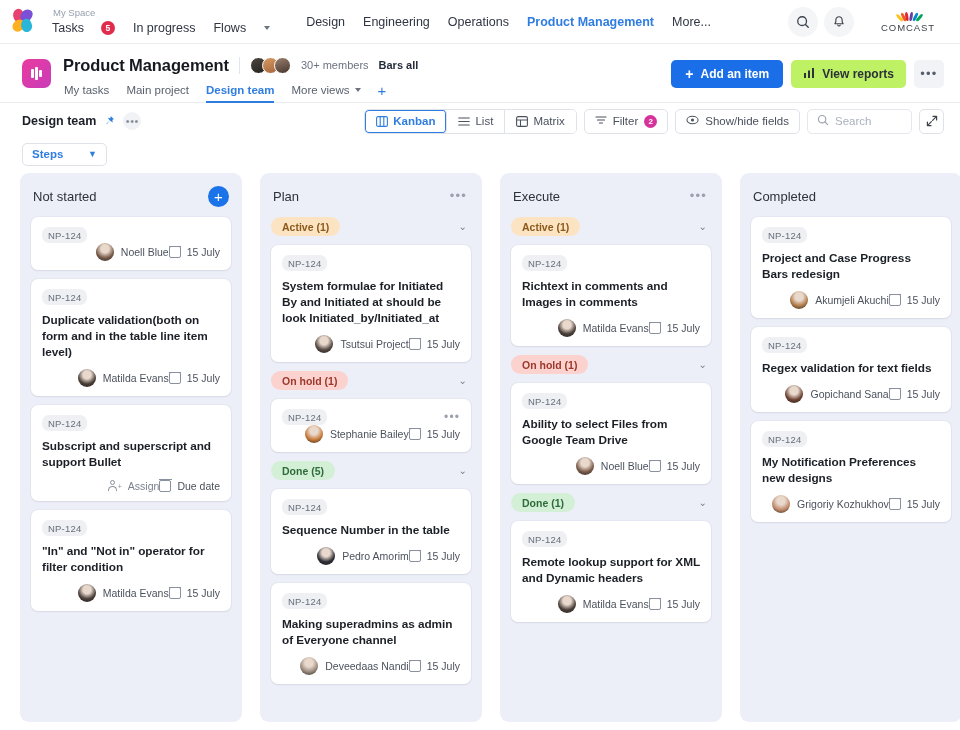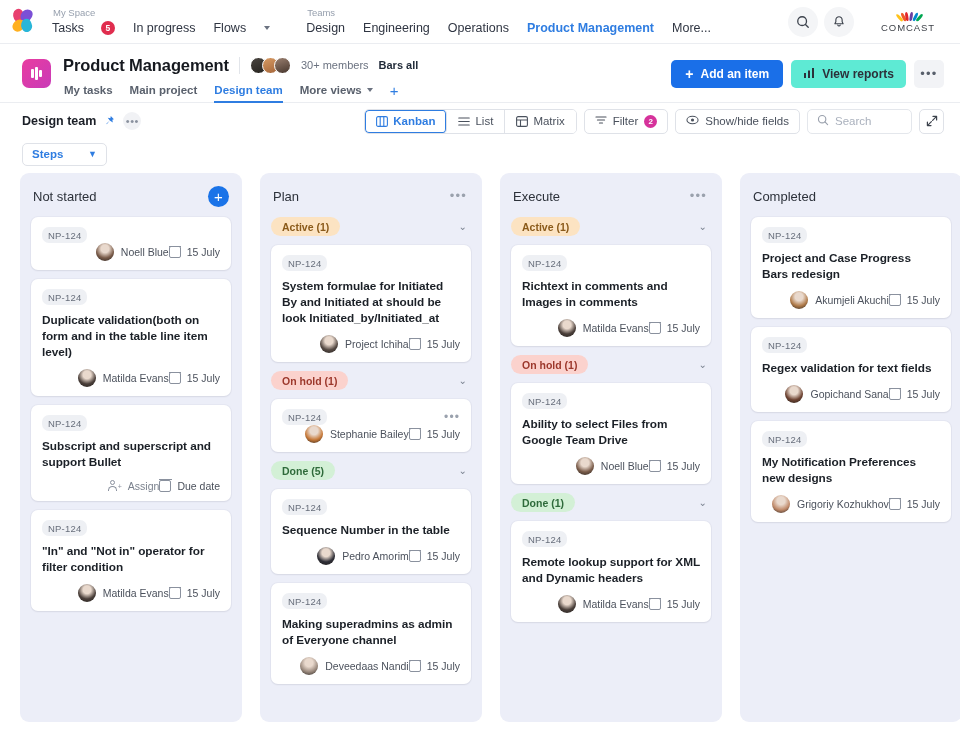--- a/index.html
+++ b/index.html
@@ -74,21 +74,21 @@
   .proj-main { display: flex; flex-direction: column; }
   .proj-title-row { display: flex; align-items: center; gap: 10px; height: 26px; }
   .proj-title { font-size: 16.5px; font-weight: bold; color: #16191f; letter-spacing: -0.1px; }
   .vdiv { width: 1px; height: 17px; background: #e2e5ea; }
   .avstack { display: flex; }
   .avstack .av { width: 17px; height: 17px; border-radius: 50%; border: 1.5px solid #fff; margin-left: -5px; }
   .avstack .av:first-child { margin-left: 0; }
   .members-txt { font-size: 11px; color: #6b7280; }
   .viewall { font-size: 11px; color: #1f2937; font-weight: bold; }
   .tabs { display: flex; align-items: center; gap: 17px; margin-top: 6px; padding-left: 1px; }
-  .tab { font-size: 11.5px; color: #5a616d; padding-bottom: 7px; display: flex; align-items: center; gap: 4px; font-weight: bold; }
+  .tab { font-size: 11.5px; color: #5a616d; padding-bottom: 7px; display: flex; align-items: center; gap: 4px; }
   .tab.active { color: #2f7de1; font-weight: bold; box-shadow: inset 0 -2px 0 0 #2f7de1; }
   .tab-plus { font-size: 15px; color: #2f7de1; padding-bottom: 7px; line-height: 11px; }
 
   
   .toolbar {
     flex: 0 0 36px; height: 36px; display: flex; align-items: center;
     padding: 0 16px 0 22px; background: #fff;
   }
   .tb-left { display: flex; align-items: center; gap: 8px; }
   .tb-title { font-size: 12.5px; font-weight: bold; color: #1b1f27; }
@@ -225,21 +225,20 @@
           <div class="navlink">
             <span>Flows</span>
             <span class="caret"></span>
           </div>
         </div>
     </div>
 
     <div class="nav-sep"></div>
 
     <div class="navgroup">
-      <div class="navgroup-label">Teams</div>
       <div class="navgroup-row" id="teams-row">
           <div class="navlink">
             <span>Design</span>
           </div>
           <div class="navlink">
             <span>Engineering</span>
           </div>
           <div class="navlink">
             <span>Operations</span>
           </div>
@@ -313,21 +312,21 @@
           </div>
           <div class="tab-plus">+</div>
         </div>
     </div>
 
     <div style="margin-left:auto; display:flex; align-items:center; gap:8px; margin-top:8px;">
       <div style="display:flex;align-items:center;gap:7px;height:28px;padding:0 14px;background:#1a6fe8;color:#fff;border-radius:5px;font-size:12px;font-weight:bold;">
         <span style="font-size:14px;line-height:12px;">+</span>
         <span>Add an item</span>
       </div>
-      <div style="display:flex;align-items:center;gap:7px;height:28px;padding:0 12px;background:#5eead4;color:#2c313a;border-radius:5px;font-size:12px;font-weight:bold;">
+      <div style="display:flex;align-items:center;gap:7px;height:28px;padding:0 12px;background:#bef264;color:#2c313a;border-radius:5px;font-size:12px;font-weight:bold;">
         <span>
           <svg width="12" height="12" viewBox="0 0 12 12">
               <rect x="1" y="6" width="2" height="5" fill="#2c313a"></rect>
               <rect x="5" y="3.5" width="2" height="7.5" fill="#2c313a"></rect>
               <rect x="9" y="1" width="2" height="10" fill="#2c313a"></rect>
             </svg>
         </span>
         <span>View reports</span>
       </div>
       <div style="display:flex;align-items:center;justify-content:center;height:28px;width:30px;background:#f2f3f6;border-radius:5px;color:#585f6b;font-size:13px;letter-spacing:1.2px;line-height:6px;">•••</div>
@@ -513,21 +512,21 @@
           <span class="chev">⌄</span>
         </div>
         <div class="card">
           <div class="card-top">
             <span class="tagkey">NP-124</span>
           </div>
           <div class="card-title">System formulae for Initiated By and Initiated at should be look Initiated_by/Initiated_at</div>
           <div class="card-foot">
             <div class="assignee">
               <span class="av-sm" style="background: radial-gradient(circle at 50% 32%, rgb(233, 217, 205) 0px, rgb(233, 217, 205) 26%, rgb(86, 74, 68) 60%, rgb(31, 28, 26) 100%);"></span>
-              <span class="assignee-name">Project Ichiha</span>
+              <span class="assignee-name">Tsutsui Project</span>
             </div>
             <div class="duegroup">
               <span class="cal-ic"></span>
               <span class="due-txt">15 July</span>
             </div>
           </div>
         </div>
         <div class="group-head">
           <span class="group-pill g-hold">On hold (1)</span>
           <span class="chev">⌄</span>

